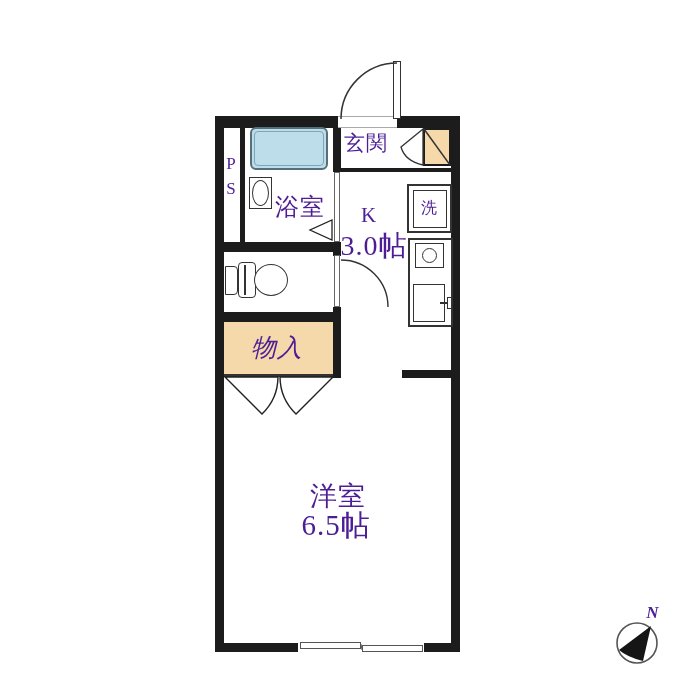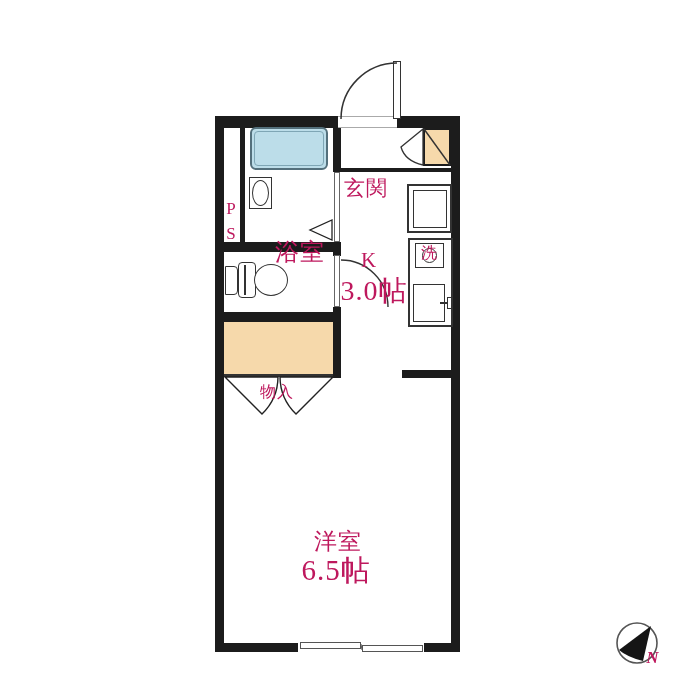--- a/index.html
+++ b/index.html
@@ -10,21 +10,21 @@
   }
   html,body{margin:0;padding:0;background:#ffffff;}
   #canvas{
     position:relative;width:700px;height:700px;background:#ffffff;overflow:hidden;
     font-family:"Liberation Serif","DejaVu Serif",serif;color:#111;
   }
   .abs{position:absolute;}
   .wall{position:absolute;background:var(--wall);}
   .label{
     position:absolute;transform:translate(-50%,-50%);
-    white-space:nowrap;color:#be185d;letter-spacing:1px;margin-top:45px;
+    white-space:nowrap;color:#4c1d95;letter-spacing:1px;
   }
   .fixture{position:absolute;background:#fff;border:1.5px solid var(--line);box-sizing:border-box;}
   .thinline{position:absolute;background:var(--line);}
   svg.overlay{position:absolute;left:0;top:0;pointer-events:none;}
 </style>
 </head>
 <body>
 
 <div id="canvas">
 
@@ -107,20 +107,20 @@
     <span style="display:block;">S</span>
   </div>
 
   <div class="label" style="left:300px;top:207px;font-size:24px;">浴室</div>
 
   <div class="label" style="left:369px;top:215px;font-size:21px;">K</div>
   <div class="label" style="left:374px;top:246px;font-size:28px;">3.0帖</div>
 
   <div class="label" style="left:429.5px;top:208px;font-size:16px;">洗</div>
 
-  <div class="label" style="left:277px;top:347px;font-size:16px;">物入</div>
+  <div class="label" style="left:277px;top:347px;font-size:25px;font-style:italic;">物入</div>
 
-  <div class="label" style="left:338px;top:496px;font-size:23px;font-family:Liberation Serif, serif;">洋室</div>
+  <div class="label" style="left:338px;top:496px;font-size:27px;font-family:Liberation Serif, serif;">洋室</div>
   <div class="label" style="left:336px;top:526px;font-size:29px;">6.5帖</div>
 
   <div class="label" style="left:653px;top:613px;font-size:17px;font-style:italic;font-weight:bold;">N</div>
 
 </div>
 
 </body></html>

